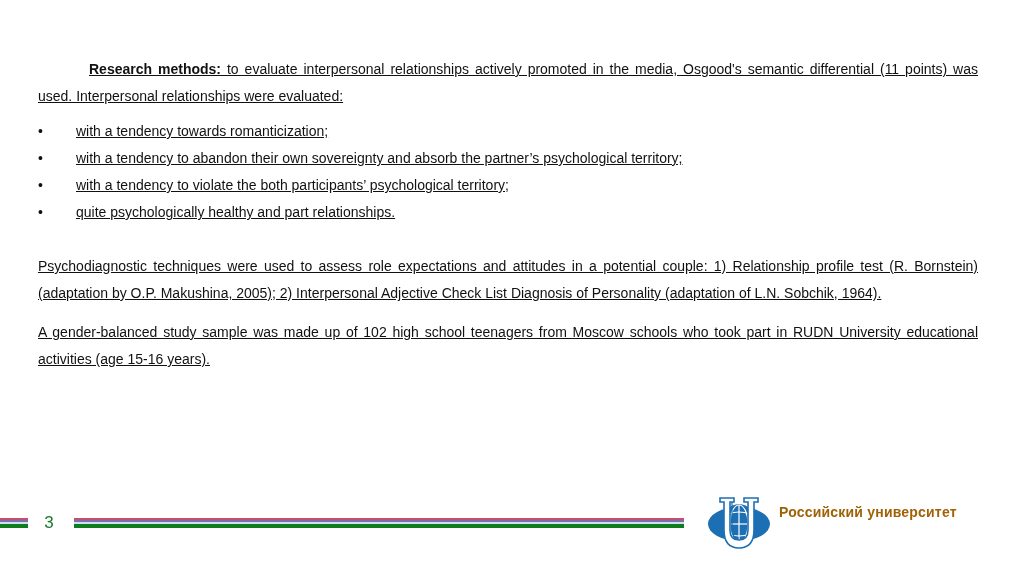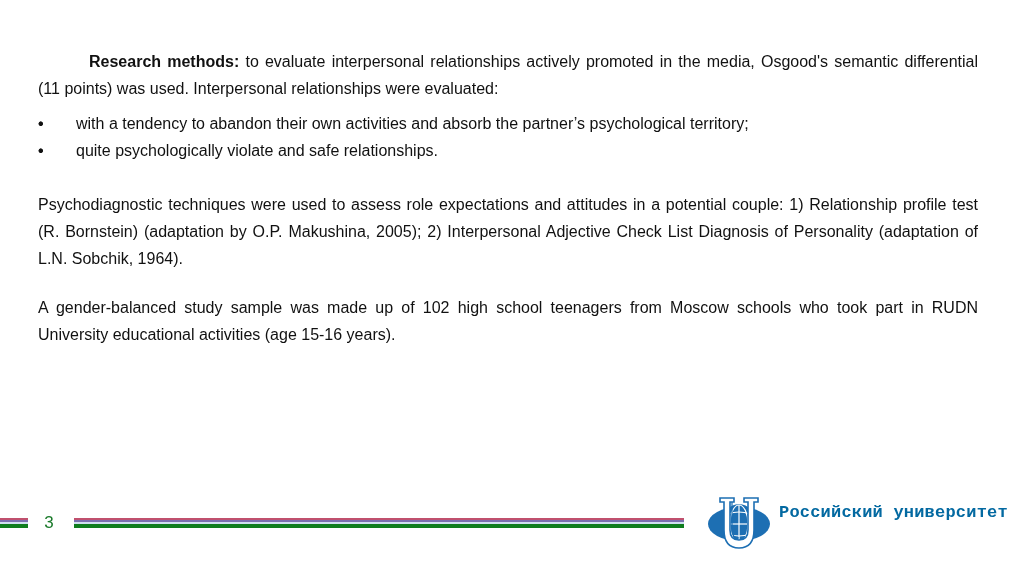--- a/index.html
+++ b/index.html
@@ -1,57 +1,57 @@
 <!DOCTYPE html>
 <html><head>
 <meta charset="utf-8">
 <style>
   html, body { margin: 0; padding: 0; }
   body {
     width: 1024px; height: 576px; background: #ffffff; position: relative; overflow: hidden;
     font-family: "Liberation Sans", "DejaVu Sans", sans-serif; color: #111111;
   }
   .content {
-    position: absolute; left: 38px; top: 48px; width: 940px;
-    font-size: 16px; line-height: 27px; text-align: justify;
+    position: absolute; left: 38px; top: 56px; width: 940px;
+    font-size: 14px; line-height: 27px; text-align: justify; text-decoration: underline;
   }
   .para { margin: 0; }
   .para.first { text-indent: 51px; }
   .bold { font-weight: bold; }
   .bullets { list-style: none; margin: 8px 0 0 0; padding: 0; }
   .bullets li { position: relative; padding-left: 38px; text-align: justify; }
   .bullets li .dot { position: absolute; left: 0; top: 0; width: 10px; }
   .gap-lg { height: 27px; }
-  .mt8 { margin-top: 22px; }
+  .mt8 { margin-top: 12px; }
   .footer-stripe { position: absolute; height: 11px; top: 518px; }
   .footer-stripe .s1 { position: absolute; left: 0; right: 0; top: 0; height: 2px; background: #c0506e; }
   .footer-stripe .s2 { position: absolute; left: 0; right: 0; top: 2px; height: 2px; background: #7a6fb0; }
   .footer-stripe .s3 { position: absolute; left: 0; right: 0; top: 4px; height: 2px; background: #cfe0ef; }
   .footer-stripe .s4 { position: absolute; left: 0; right: 0; top: 6px; height: 4px; background: #0f7d1e; }
   .page-num {
     position: absolute; left: 36px; top: 513px; width: 26px; text-align: center;
     font-size: 17px; color: #1a7a2a;
   }
   .logo { position: absolute; left: 706px; top: 494px; width: 66px; height: 56px; }
   .logo-text {
-    position: absolute; left: 779px; top: 505px; font-family: Liberation Mono, monospace;
-    font-weight: bold; font-size: 17px; line-height: 15px; color: #0369a1; letter-spacing: 0.2px;
+    position: absolute; left: 779px; top: 505px; font-family: Liberation Sans, sans-serif;
+    font-weight: bold; font-size: 14px; line-height: 15px; color: #a16207; letter-spacing: 0.2px;
   }
 </style>
 </head>
 <body>
 
 <div class="content">
   <p class="para first"><span class="bold">Research methods:</span><span> to evaluate interpersonal relationships actively promoted in the media, Osgood's semantic differential (11 points) was used. Interpersonal relationships were evaluated:</span></p>
 
   <ul class="bullets">
-    <li><span class="dot">•</span></li>
-    <li><span class="dot">•</span><span>with a tendency to abandon their own activities and absorb the partner’s psychological territory;</span></li>
-    <li><span class="dot">•</span></li>
-    <li><span class="dot">•</span><span>quite psychologically violate and safe relationships.</span></li>
+    <li><span class="dot">•</span><span>with a tendency towards romanticization;</span></li>
+    <li><span class="dot">•</span><span>with a tendency to abandon their own sovereignty and absorb the partner’s psychological territory;</span></li>
+    <li><span class="dot">•</span><span>with a tendency to violate the both participants’ psychological territory;</span></li>
+    <li><span class="dot">•</span><span>quite psychologically healthy and part relationships.</span></li>
   </ul>
 
   <div class="gap-lg"></div>
 
   <p class="para">Psychodiagnostic techniques were used to assess role expectations and attitudes in a potential couple: 1) Relationship profile test (R. Bornstein) (adaptation by O.P. Makushina, 2005); 2) Interpersonal Adjective Check List Diagnosis of Personality (adaptation of L.N. Sobchik, 1964).</p>
   <p class="para mt8">A gender-balanced study sample was made up of 102 high school teenagers from Moscow schools who took part in RUDN University educational activities (age 15-16 years).</p>
 </div>
 
 <div class="footer-stripe" style="left:0;width:28px;">
   <div class="s1"></div>

